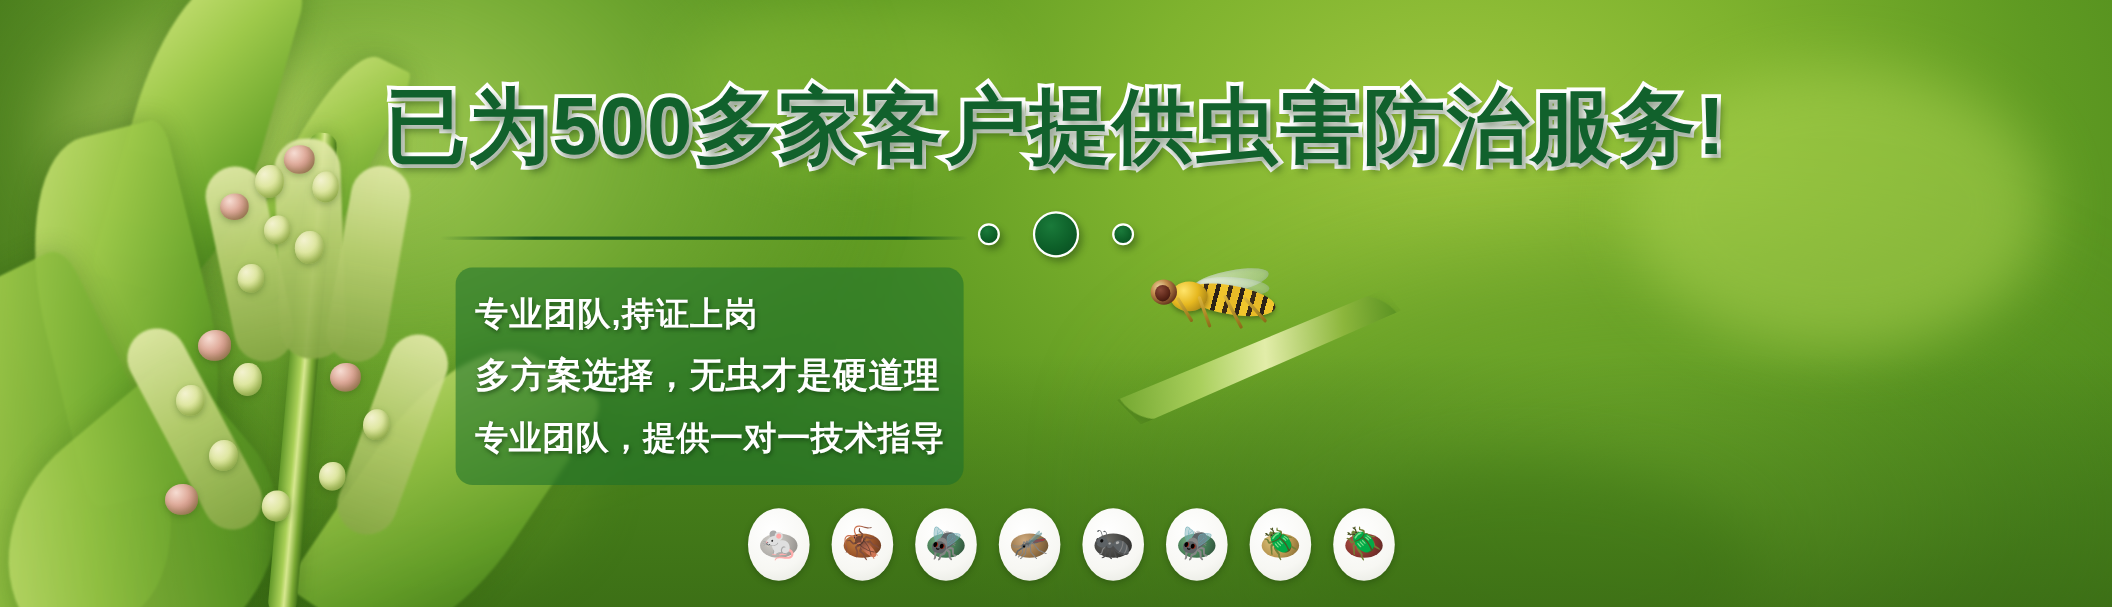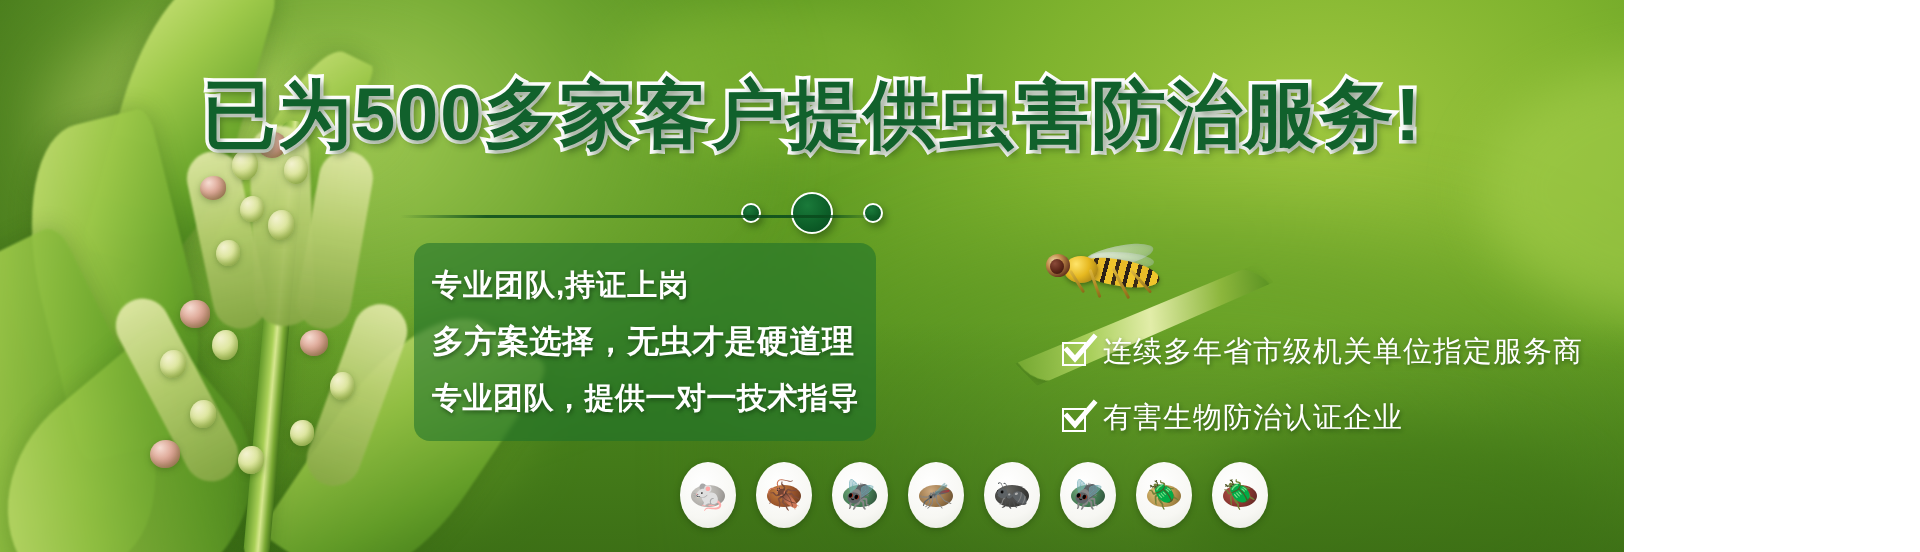--- a/index.html
+++ b/index.html
@@ -6,21 +6,21 @@
 
   html, body {
     width: 1920px;
     height: 552px;
     overflow: hidden;
     font-family: "Liberation Sans", "DejaVu Sans", sans-serif;
   }
 
   #banner {
     position: relative;
-    width: 1624px;
+    width: 1920px;
     height: 552px;
     overflow: hidden;
     background: #5d9e23;
   }
 
   
   .bg-base {
     position: absolute;
     inset: 0;
     background:
@@ -422,40 +422,20 @@
   </div>
 
   <div class="thin-rule"></div>
 
   <div class="panel">
     <div class="panel-line pl-1">专业团队,持证上岗</div>
     <div class="panel-line pl-2">多方案选择，无虫才是硬道理</div>
     <div class="panel-line pl-3">专业团队，提供一对一技术指导</div>
   </div>
 
-  <div class="checklist">
-    <div class="check-row">
-      <span class="check-icon">
-        <span class="box"></span>
-        <svg width="34" height="34" viewBox="0 0 34 34" fill="none" aria-hidden="true">
-          <path d="M4 17 L12 26 L31 4" stroke="#ffffff" stroke-width="5" stroke-linecap="square" stroke-linejoin="miter"></path>
-        </svg>
-      </span>
-      <span class="check-label">连续多年省市级机关单位指定服务商</span>
-    </div>
-    <div class="check-row">
-      <span class="check-icon">
-        <span class="box"></span>
-        <svg width="34" height="34" viewBox="0 0 34 34" fill="none" aria-hidden="true">
-          <path d="M4 17 L12 26 L31 4" stroke="#ffffff" stroke-width="5" stroke-linecap="square" stroke-linejoin="miter"></path>
-        </svg>
-      </span>
-      <span class="check-label">有害生物防治认证企业</span>
-    </div>
-  </div>
 
   <div class="pests" id="pest-row">
       <div class="pest p-rat">
         <span class="body-blob"></span>
         <span class="glyph">🐁</span>
       </div>
       <div class="pest p-roach">
         <span class="body-blob"></span>
         <span class="glyph">🪳</span>
       </div>

